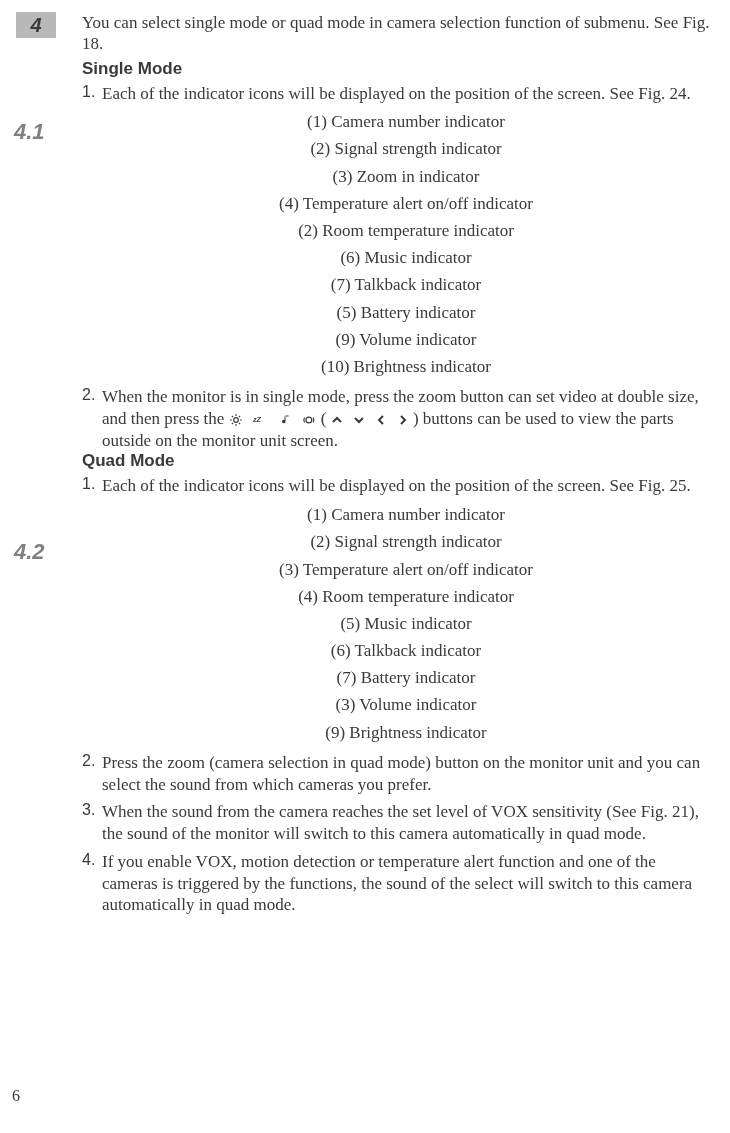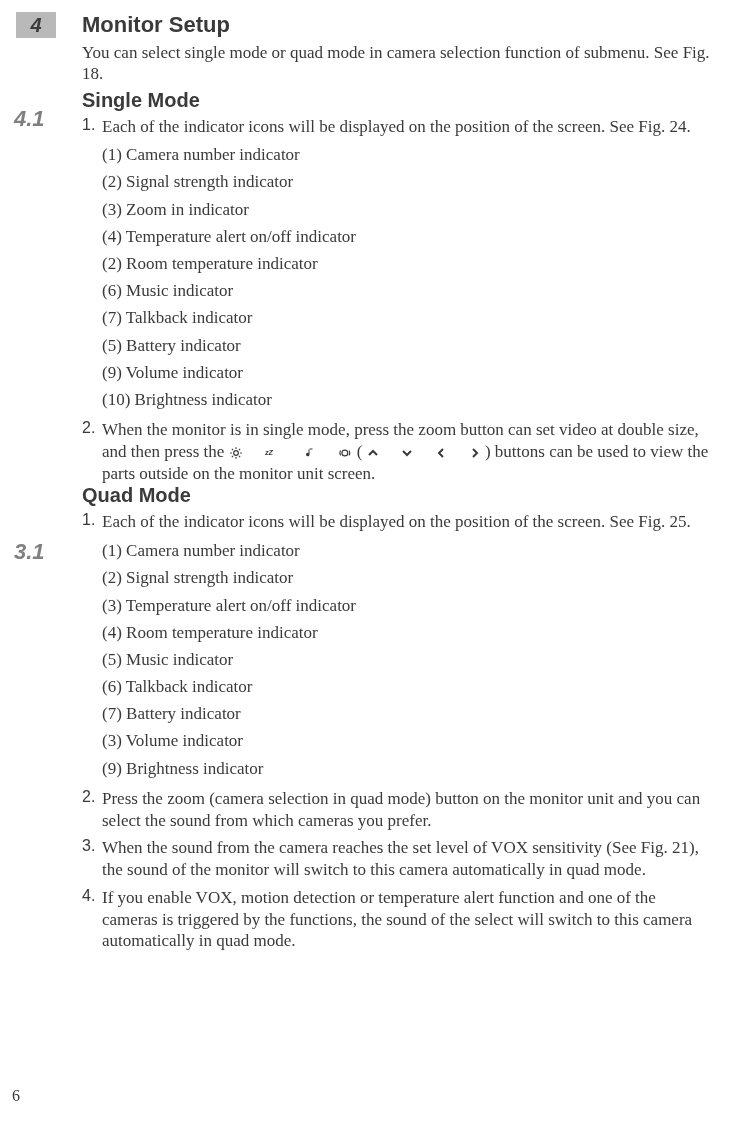--- a/index.html
+++ b/index.html
@@ -42,21 +42,21 @@
     h1.section-title {
       font-family: Arial, Helvetica, sans-serif;
       font-weight: bold;
       font-size: 22px;
       color: #3a3a3a;
       margin-bottom: 4px;
     }
     h2.sub-title {
       font-family: Arial, Helvetica, sans-serif;
       font-weight: bold;
-      font-size: 20px;
+      font-size: 17px;
       color: #3a3a3a;
       margin-top: 0;
       margin-bottom: 4px;
     }
     .intro {
       font-size: 17px;
       line-height: 1.25;
       margin-bottom: 4px;
     }
     ol.num-list {
@@ -76,50 +76,50 @@
       flex-shrink: 0;
       color: #3a3a3a;
     }
     .li-body {
       font-size: 17px;
       line-height: 1.28;
       flex: 1;
     }
     .sub-items {
       margin-top: 4px;
+      text-align: center;
     }
     .sub-item {
       font-size: 17px;
       line-height: 1.6;
     }
     .page-num {
       position: absolute;
       bottom: 28px;
       left: 12px;
       font-size: 16px;
       color: #3a3a3a;
     }
     .inline-icons {
       display: inline-flex;
       align-items: center;
-      gap: 22px;
+      gap: 10px;
       vertical-align: middle;
       font-style: italic;
     }
     .icon-svg { display:inline-block; vertical-align:middle; }
   </style>
 </head>
 <body>
 
 <div class="section-badge" style="top:12px;">4</div>
 <div class="content-col">
-  <h1 class="section-title">Monitor Setup</h1>
   <p class="intro">You can select single mode or quad mode in camera selection function of submenu.  See Fig. 18.</p>
 
-  <div class="sub-badge" style="top:106px;">4.1</div>
+  <div class="sub-badge" style="top:119px;">4.1</div>
   <h2 class="sub-title">Single Mode</h2>
 
   <ol class="num-list">
     <div class="li-row">
       <div class="li-num">1.</div>
       <div class="li-body">
         <span>Each of the indicator icons will be displayed on the position of the screen. See Fig. 24.</span>
         <div class="sub-items">
           <div class="sub-item">(1) Camera number indicator</div>
           <div class="sub-item">(2) Signal strength indicator</div>
@@ -172,21 +172,21 @@
             </svg>
           <svg class="icon-svg" width="12" height="12" viewBox="0 0 24 24">
               <path fill="none" stroke="#3a3a3a" stroke-width="4" d="M8 4l8 8-8 8"></path>
             </svg>
         </span>
         <span> ) buttons can be used to view the parts outside on the monitor unit screen.</span>
       </div>
     </div>
   </ol>
 
-  <div class="sub-badge" style="top:539px;">3.1</div>
+  <div class="sub-badge" style="top:539px;">4.2</div>
   <h2 class="sub-title">Quad Mode</h2>
 
   <ol class="num-list">
     <div class="li-row">
       <div class="li-num">1.</div>
       <div class="li-body">
         <span>Each of the indicator icons will be displayed on the position of the screen. See Fig. 25.</span>
         <div class="sub-items">
           <div class="sub-item">(1) Camera number indicator</div>
           <div class="sub-item">(2) Signal strength indicator</div>

